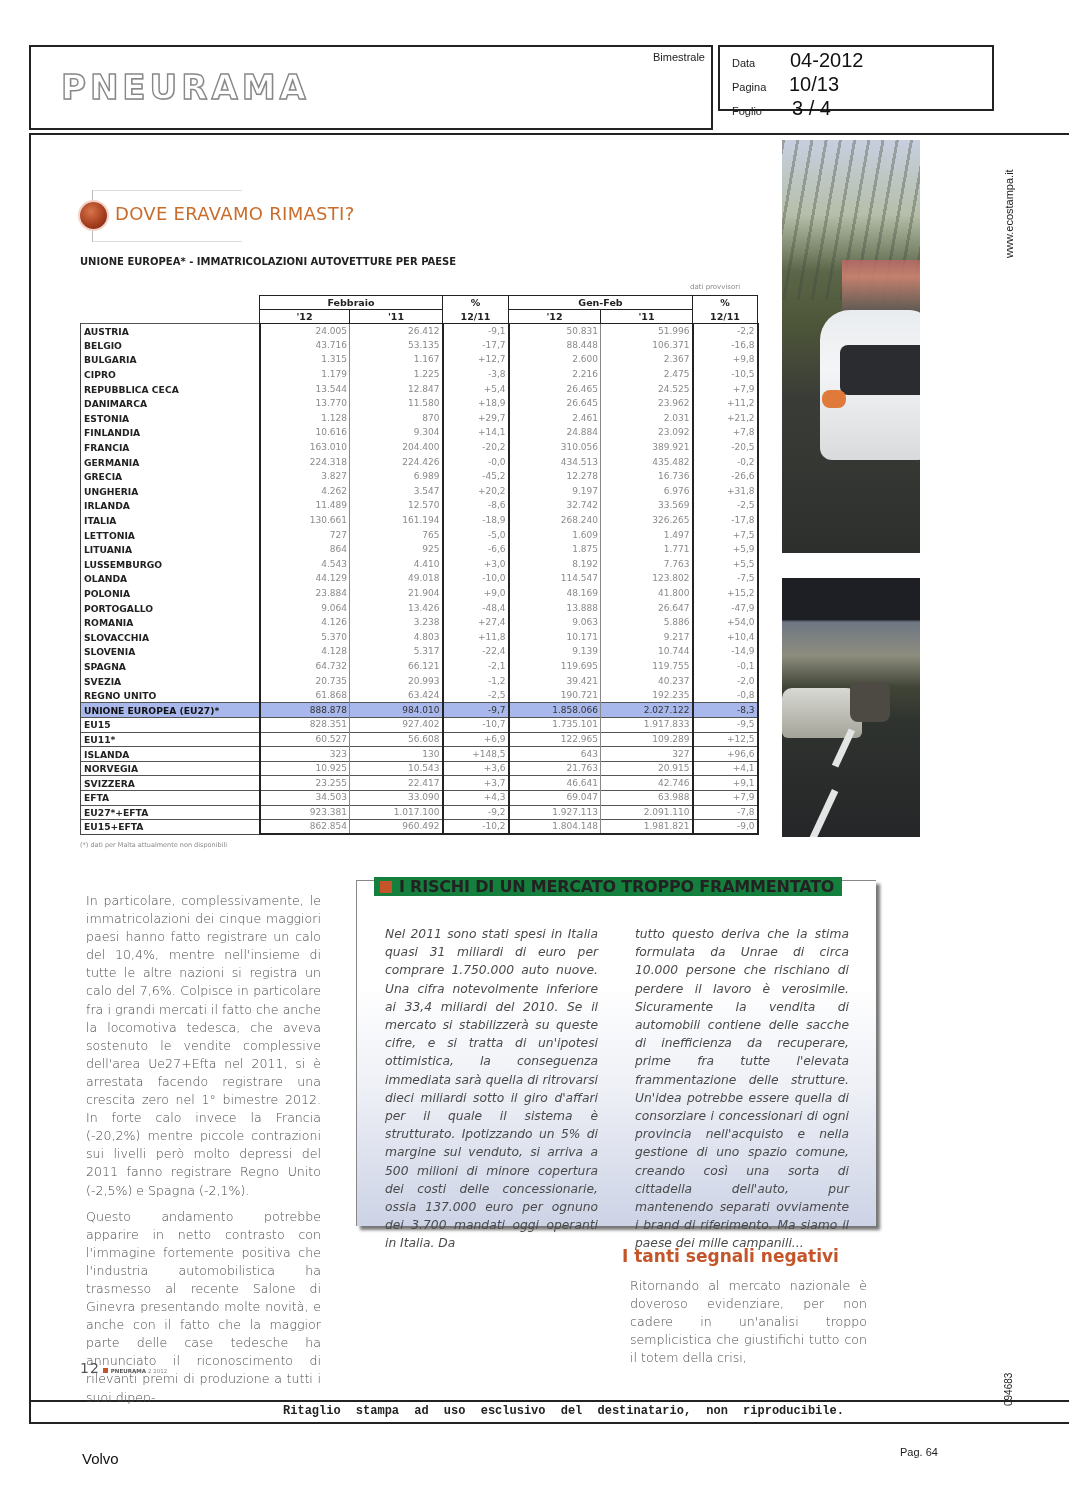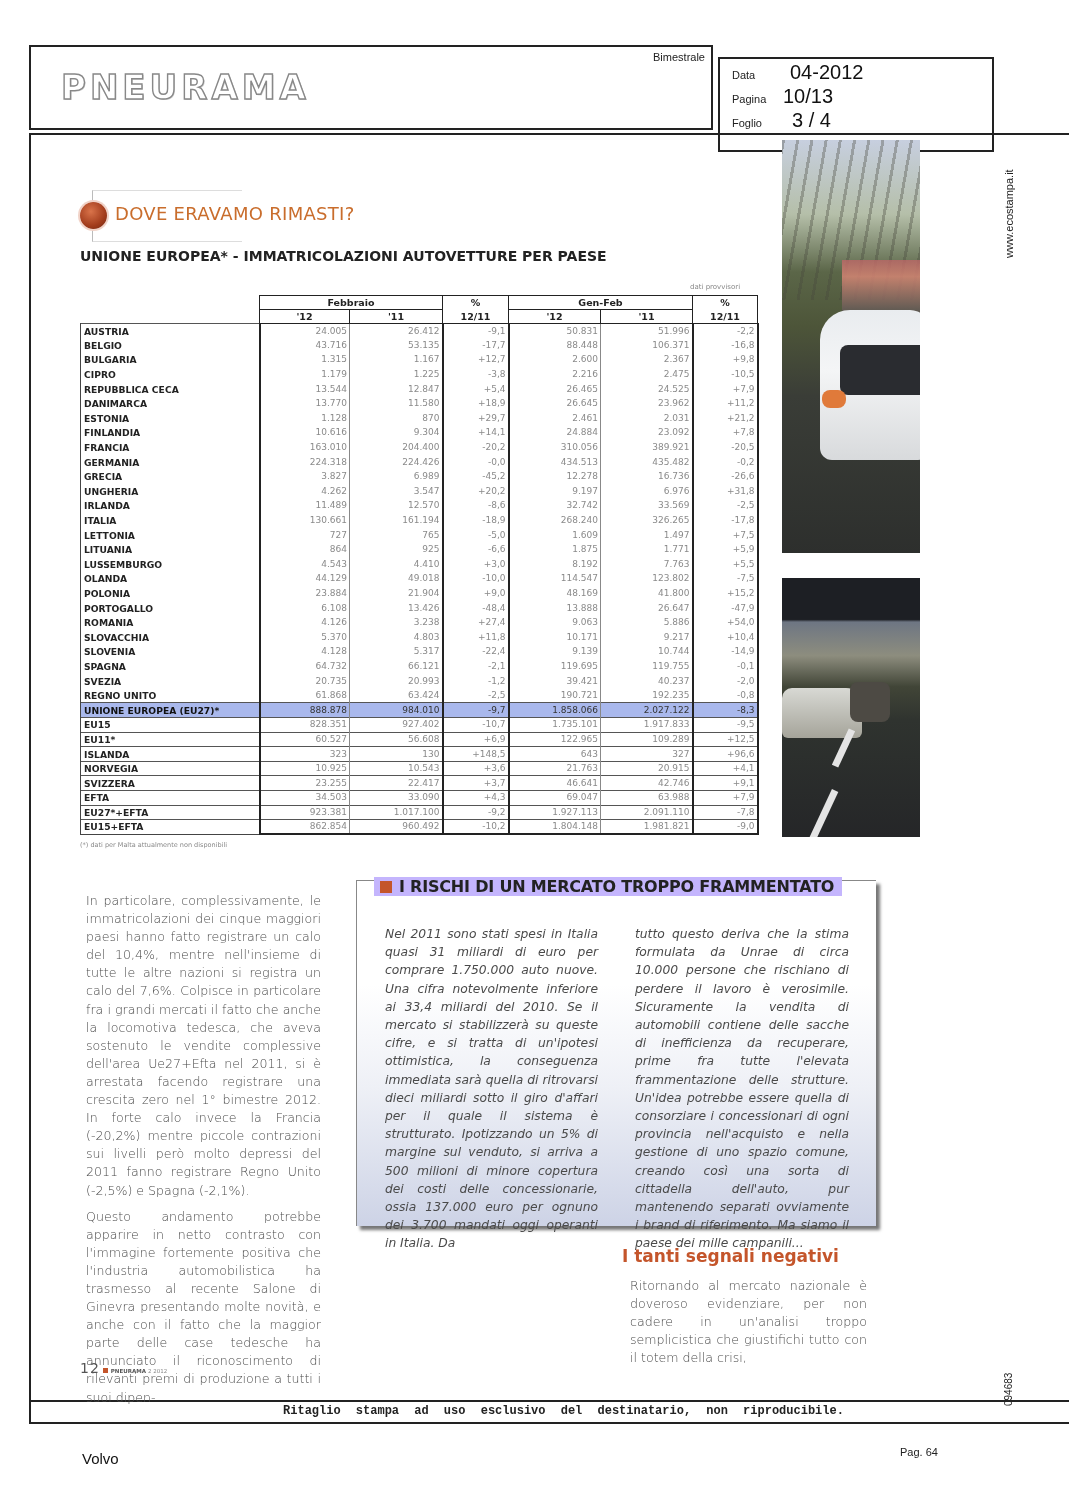--- a/index.html
+++ b/index.html
@@ -1,21 +1,21 @@
 <!DOCTYPE html>
 <html><head>
 <meta charset="utf-8">
 <style>
   * { box-sizing: border-box; margin: 0; padding: 0; }
   html, body { width: 1069px; height: 1500px; background: #fff; overflow: hidden; }
   body { position: relative; font-family: "DejaVu Sans", sans-serif; color: #222; }
 
   
   .hdr-left { position: absolute; left: 29px; top: 45px; width: 684px; height: 85px; border: 2px solid #222; }
-  .hdr-right { position: absolute; left: 718px; top: 57px; width: 276px; height: 95px; border: 2px solid #222; }
+  .hdr-right { position: absolute; left: 718px; top: 45px; width: 276px; height: 66px; border: 2px solid #222; }
   .logo { position: absolute; left: 30px; top: 20px; font-family: "DejaVu Sans", sans-serif; font-size: 34px; font-weight: bold; letter-spacing: 4px;
           color: #fff; -webkit-text-stroke: 1.4px #888; text-shadow: 1px 1px 0 #ccc; }
   .freq { position: absolute; right: 6px; top: 4px; font-family: "Liberation Sans", sans-serif; font-size: 11px; color: #222; }
   .meta-row { position: absolute; left: 12px; display: flex; align-items: baseline; }
   .meta-key { font-family: "Liberation Sans", sans-serif; font-size: 11px; width: 50px; color: #222; }
   .meta-val { font-family: "Liberation Sans", sans-serif; font-size: 20px; color: #111; }
 
   
   .frame { position: absolute; left: 29px; top: 133px; width: 1069px; height: 1291px; border: 2px solid #222; }
   .frame-footer { position: absolute; left: 0; right: 0; bottom: 0; height: 22px; border-top: 2px solid #222;
@@ -25,21 +25,21 @@
                    font-family: "Liberation Sans", sans-serif; font-size: 11px; white-space: nowrap; color: #222; }
   .side-code { position: absolute; left: 1000px; top: 1360px; width: 18px; height: 50px; }
   .side-code span { position: absolute; left: 0; top: 0; transform-origin: 0 0; transform: translate(3px,46px) rotate(-90deg);
                     font-family: "Liberation Sans", sans-serif; font-size: 10px; white-space: nowrap; color: #222; }
 
   
   .sec-bracket { position: absolute; left: 92px; top: 190px; width: 150px; height: 52px; border-left: 1px solid #bbb; border-top: 1px solid #ddd; border-bottom: 1px solid #ddd; }
   .sec-ball { position: absolute; left: 80px; top: 202px; width: 27px; height: 27px; border-radius: 50%;
               background: radial-gradient(circle at 40% 35%, #d9734a, #a23c1c 60%, #6e2610); box-shadow: 0 0 0 2px #f1d3c8; }
   .sec-title { position: absolute; left: 115px; top: 203px; font-family: "DejaVu Sans", sans-serif; font-size: 18px; color: #c96d2c; letter-spacing: 0.3px; }
-  .tbl-title { position: absolute; left: 80px; top: 248px; font-family: "DejaVu Sans", sans-serif; font-size: 14px; font-weight: bold; color: #222; }
+  .tbl-title { position: absolute; left: 80px; top: 256px; font-family: "DejaVu Sans", sans-serif; font-size: 10px; font-weight: bold; color: #222; }
   .provv { position: absolute; left: 690px; top: 283px; font-size: 7px; color: #888; }
 
   
   table.reg { position: absolute; left: 80px; top: 295px; border-collapse: collapse; font-family: "DejaVu Sans", sans-serif; }
   table.reg col.c0 { width: 179px; } table.reg col.c1 { width: 90px; } table.reg col.c2 { width: 93px; }
   table.reg col.c3 { width: 66px; } table.reg col.c4 { width: 92px; } table.reg col.c5 { width: 92px; } table.reg col.c6 { width: 65px; }
   table.reg th { font-size: 9.5px; font-weight: bold; color: #222; height: 14px; line-height: 13px; text-align: center; border: 1.5px solid #222; }
   table.reg th.blank { border: none; }
   table.reg td { height: 14.6px; font-size: 9px; line-height: 13px; padding: 0 2px; color: #8a8a8a; text-align: right; border-left: 1px solid #888; }
   table.reg td.lbl { text-align: left; font-weight: bold; color: #222; font-size: 9.2px; border-left: 1px solid #444; padding-left: 3px; }
@@ -70,21 +70,21 @@
   .photo2 .lane { position: absolute; width: 7px; height: 40px; background: #e4e4e4; transform: rotate(25deg); }
 
   
   .col { position: absolute; font-family: "DejaVu Sans", sans-serif; font-size: 12.6px; line-height: 18.1px; color: #4a4a4a; text-align: justify; font-weight: 300; }
   .col p { margin: 8px; }
   .col-left { left: 78px; top: 884px; width: 251px; }
   .box { position: absolute; left: 356px; top: 880px; width: 520px; height: 346px;
          border-left: 1px solid #888; border-top: 1px solid #888;
          background: linear-gradient(180deg, #ffffff 0%, #ffffff 30%, #eef0f6 60%, #cdd3e6 100%);
          box-shadow: 4px 4px 3px #777; }
-  .box-title-wrap { position: absolute; left: 374px; top: 877px; background: #c4b5fd; padding: 0 8px 0 6px; display: flex; align-items: center; }
+  .box-title-wrap { position: absolute; left: 374px; top: 877px; background: #15803d; padding: 0 8px 0 6px; display: flex; align-items: center; }
   .box-square { width: 12px; height: 12px; background: #c4552b; margin-right: 7px; }
   .box-title { font-family: "DejaVu Sans", sans-serif; font-weight: bold; font-size: 16px; color: #222; letter-spacing: -0.2px; }
   .col-box1 { left: 377px; top: 917px; width: 229px; font-style: italic; font-size: 12.3px; line-height: 18.2px; }
   .col-box2 { left: 627px; top: 917px; width: 230px; font-style: italic; font-size: 12.3px; line-height: 18.2px; }
   .col-mid2 { left: 350px; top: 1251px; width: 252px; }
   .subhead { position: absolute; left: 622px; top: 1246px; font-family: "DejaVu Sans", sans-serif; font-size: 17px; font-weight: bold; color: #c4552b; }
   .col-right2 { left: 622px; top: 1269px; width: 253px; }
 
   .pg-foot { position: absolute; left: 80px; top: 1360px; display: flex; align-items: baseline; color: #555; }
   .pg-num { font-size: 14px; letter-spacing: 1px; margin-right: 3px; }
@@ -102,21 +102,21 @@
   <div class="logo">PNEURAMA</div>
   <div class="freq">Bimestrale</div>
 </div>
 <div class="hdr-right">
   <div class="meta-row" style="top:2px">
     <span class="meta-key">Data</span>
     <span class="meta-val" style="margin-left:8px">04-2012</span>
   </div>
   <div class="meta-row" style="top:26px">
     <span class="meta-key">Pagina</span>
-    <span class="meta-val" style="margin-left:1px">10/13</span>
+    <span class="meta-val" style="margin-left:7px">10/13</span>
   </div>
   <div class="meta-row" style="top:50px">
     <span class="meta-key">Foglio</span>
     <span class="meta-val" style="margin-left:10px">3 / 4</span>
   </div>
 </div>
 
 <div class="side-url">
     <span>www.ecostampa.it</span>
   </div>
@@ -329,21 +329,21 @@
         <td class="lbl">POLONIA</td>
         <td class="thick">23.884</td>
         <td>21.904</td>
         <td class="thick">+9,0</td>
         <td class="thick">48.169</td>
         <td>41.800</td>
         <td class="thick last">+15,2</td>
       </tr>
       <tr>
         <td class="lbl">PORTOGALLO</td>
-        <td class="thick">6.108</td>
+        <td class="thick">9.064</td>
         <td>13.426</td>
         <td class="thick">-48,4</td>
         <td class="thick">13.888</td>
         <td>26.647</td>
         <td class="thick last">-47,9</td>
       </tr>
       <tr>
         <td class="lbl">ROMANIA</td>
         <td class="thick">4.126</td>
         <td>3.238</td>

